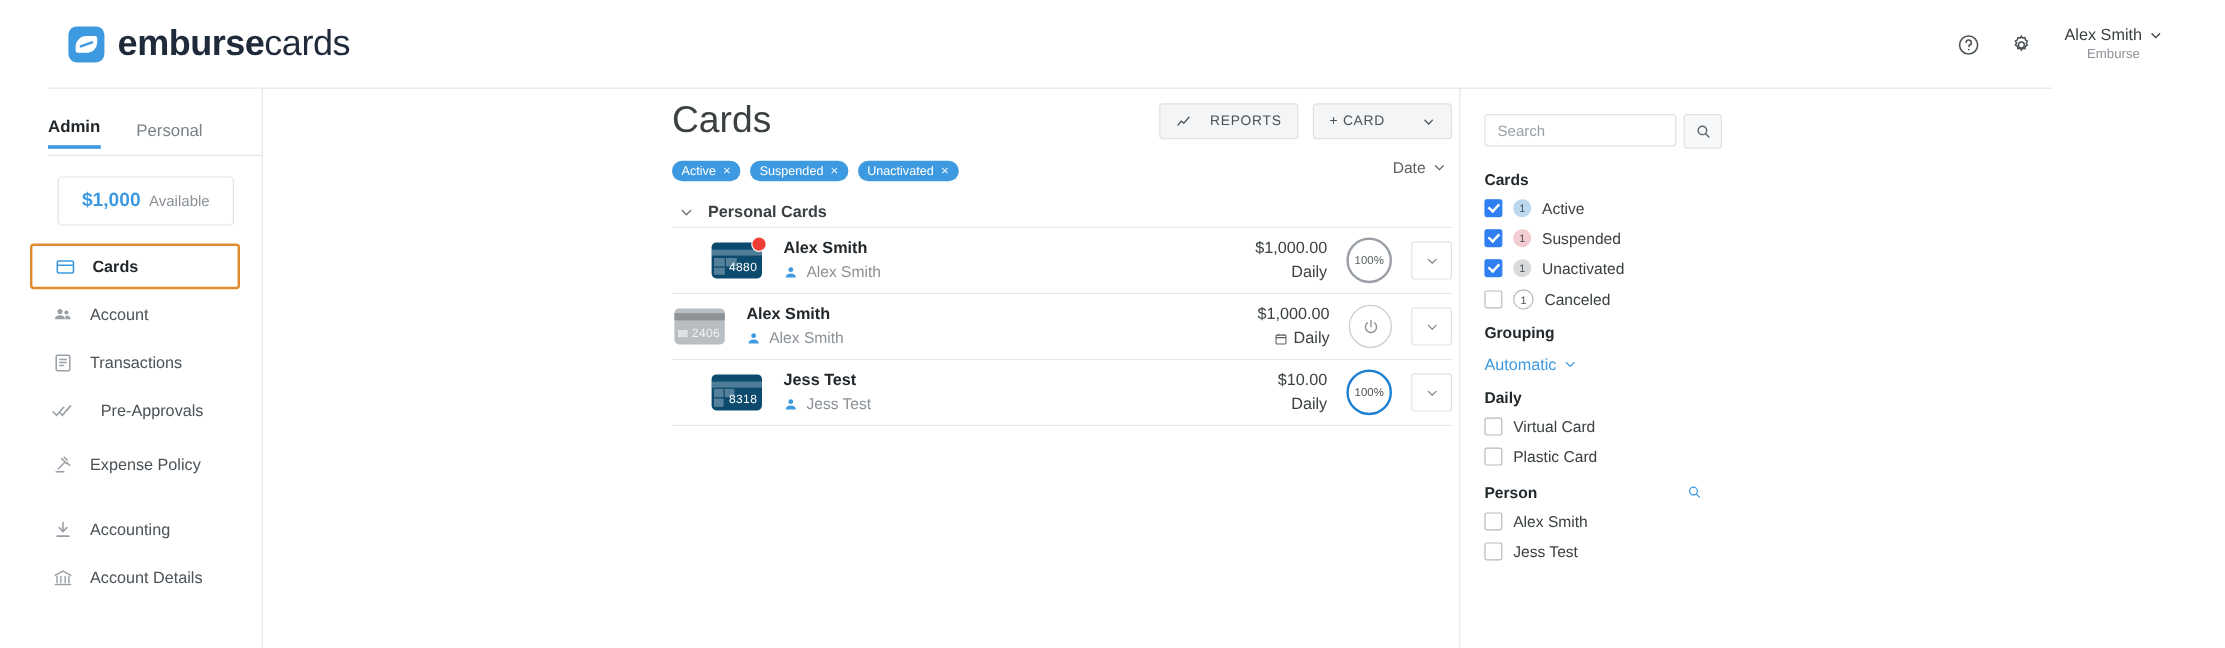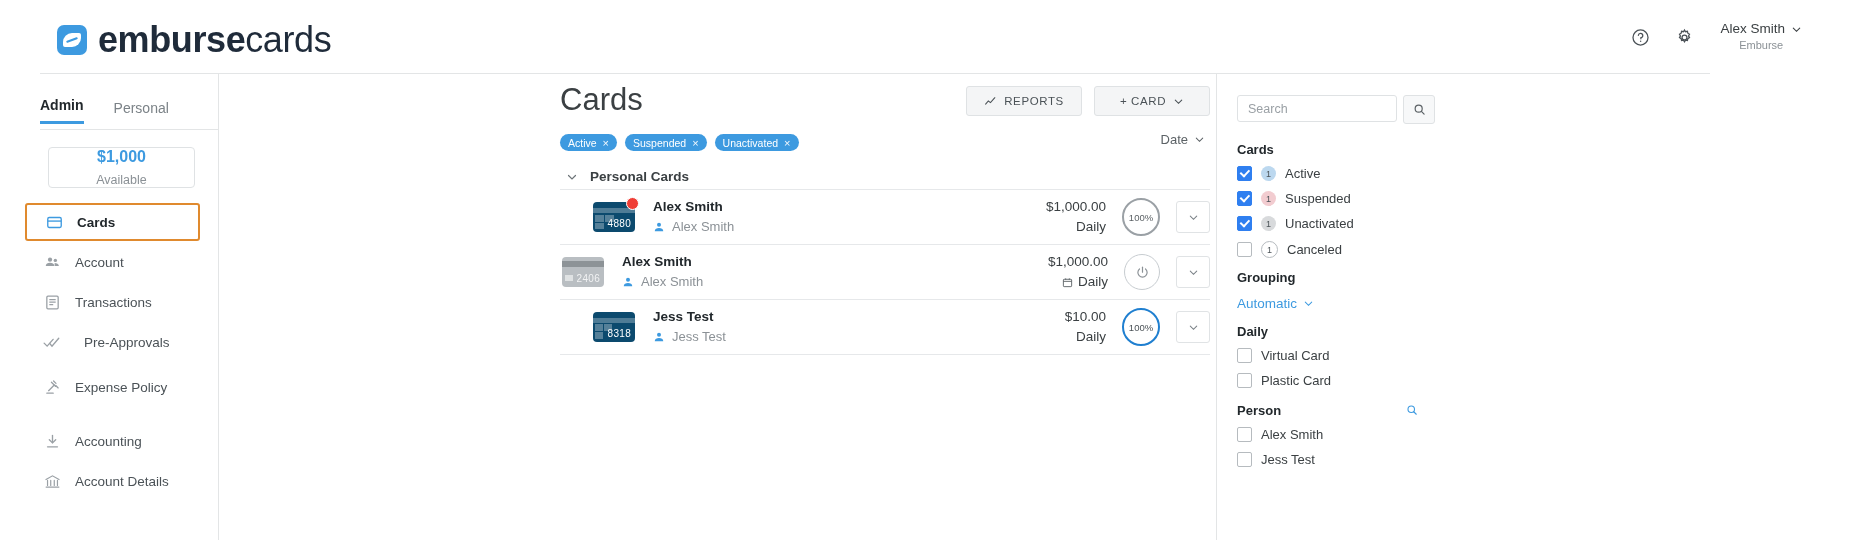--- a/index.html
+++ b/index.html
@@ -16,57 +16,57 @@
   .logo{position:absolute;left:57px;top:22px;display:flex;align-items:center;gap:11px;}
   .logo-mark{width:30px;height:30px;border-radius:7px;background:#3d9ae0;position:relative;}
   .logo-mark .leaf{
     position:absolute;left:6px;top:8px;width:18px;height:14px;background:#fff;
     border-radius:9px 2px 9px 2px;
   }
   .logo-mark .leaf:after{
     content:"";position:absolute;left:3px;top:6px;width:12px;height:2px;background:#3d9ae0;
     transform:rotate(-20deg);border-radius:2px;
   }
-  .logo-text{font-size:36px;letter-spacing:-0.4px;color:#1f2b3a;line-height:1;}
+  .logo-text{font-size:30px;letter-spacing:-0.4px;color:#1f2b3a;line-height:1;}
   .logo-text .b{font-weight:700;}
   .logo-text .l{font-weight:400;}
 
   .hdr-right{position:absolute;right:52px;top:20px;display:flex;align-items:center;gap:0;}
   .hicon{width:44px;height:34px;display:flex;align-items:center;justify-content:center;color:#4b5257;}
   .user-block{margin-left:14px;text-align:center;line-height:1.25;}
   .user-name{font-size:13.5px;color:#3b4043;display:flex;align-items:center;gap:6px;justify-content:center;}
   .user-org{font-size:11px;color:#8b9196;margin-top:1px;}
 
   
   .sidebar{position:absolute;left:0;top:74px;width:218px;height:466px;background:#fff;}
   .side-rule{position:absolute;left:218px;top:74px;width:1px;height:466px;background:#e3e5e6;}
   .tabs{position:absolute;left:40px;top:23px;display:flex;gap:30px;align-items:flex-end;}
   .tab{font-size:14px;padding-bottom:8px;cursor:pointer;color:#7b8287;}
   .tab.active{color:#22282c;font-weight:700;border-bottom:3px solid #3d9ae0;}
   .tabs-rule{position:absolute;left:40px;top:55px;width:178px;height:1px;background:#e3e5e6;}
 
   .balance{position:absolute;left:48px;top:73px;width:145px;height:39px;border:1px solid #dfe2e4;
-    border-radius:4px;display:flex;align-items:center;justify-content:center;gap:7px;background:#fff;flex-direction:column;}
+    border-radius:4px;display:flex;align-items:center;justify-content:center;gap:7px;background:#fff;}
   .balance .amt{font-size:16px;font-weight:700;color:#3d9ae0;}
   .balance .lbl{font-size:12.5px;color:#8b9196;}
 
   .navitem{position:absolute;left:25px;width:175px;height:34px;display:flex;align-items:center;gap:14px;
     padding-left:18px;box-sizing:border-box;cursor:pointer;}
   .navitem .ico{width:18px;height:18px;display:flex;align-items:center;justify-content:center;color:#9aa0a5;flex:0 0 18px;}
   .navitem .txt{font-size:13.5px;color:#4b5257;white-space:nowrap;}
   .navitem.sel{border:2px solid #e08a2e;border-radius:3px;height:38px;}
   .navitem.sel .ico{color:#3d9ae0;}
   .navitem.sel .txt{color:#22282c;font-weight:700;}
 
   
   .main{position:absolute;left:560px;top:74px;width:650px;}
   .page-title{font-size:31px;color:#3b4043;font-weight:400;letter-spacing:0px;margin:0;position:absolute;left:0;top:8px;}
   .btnrow{position:absolute;right:0;top:12px;display:flex;gap:12px;}
   .btn{height:28px;min-width:88px;padding:0 13px;background:#f4f5f6;border:1px solid #dfe2e4;border-radius:3px;
-    font-size:11.5px;letter-spacing:0.6px;color:#4b5257;display:flex;align-items:center;justify-content:center;gap:7px;cursor:pointer;}
+    font-size:11.5px;letter-spacing:0.6px;color:#4b5257;display:flex;align-items:center;justify-content:space-between;gap:7px;cursor:pointer;}
 
   .pills{position:absolute;left:0;top:60px;display:flex;gap:8px;align-items:center;}
   .pill{height:17px;padding:0 8px;border-radius:9px;background:#3d9ae0;color:#fff;font-size:10.5px;
     display:flex;align-items:center;gap:6px;cursor:pointer;}
   .pill .x{font-size:11px;opacity:.95;}
   .sortby{position:absolute;right:5px;top:58px;font-size:13px;color:#5c6266;display:flex;gap:6px;align-items:center;cursor:pointer;}
 
   .group-head{position:absolute;left:6px;top:95px;display:flex;align-items:center;gap:12px;cursor:pointer;}
   .group-head .cv{color:#6d7478;font-size:12px;}
   .group-head .gt{font-size:13.5px;font-weight:700;color:#3b4043;}

